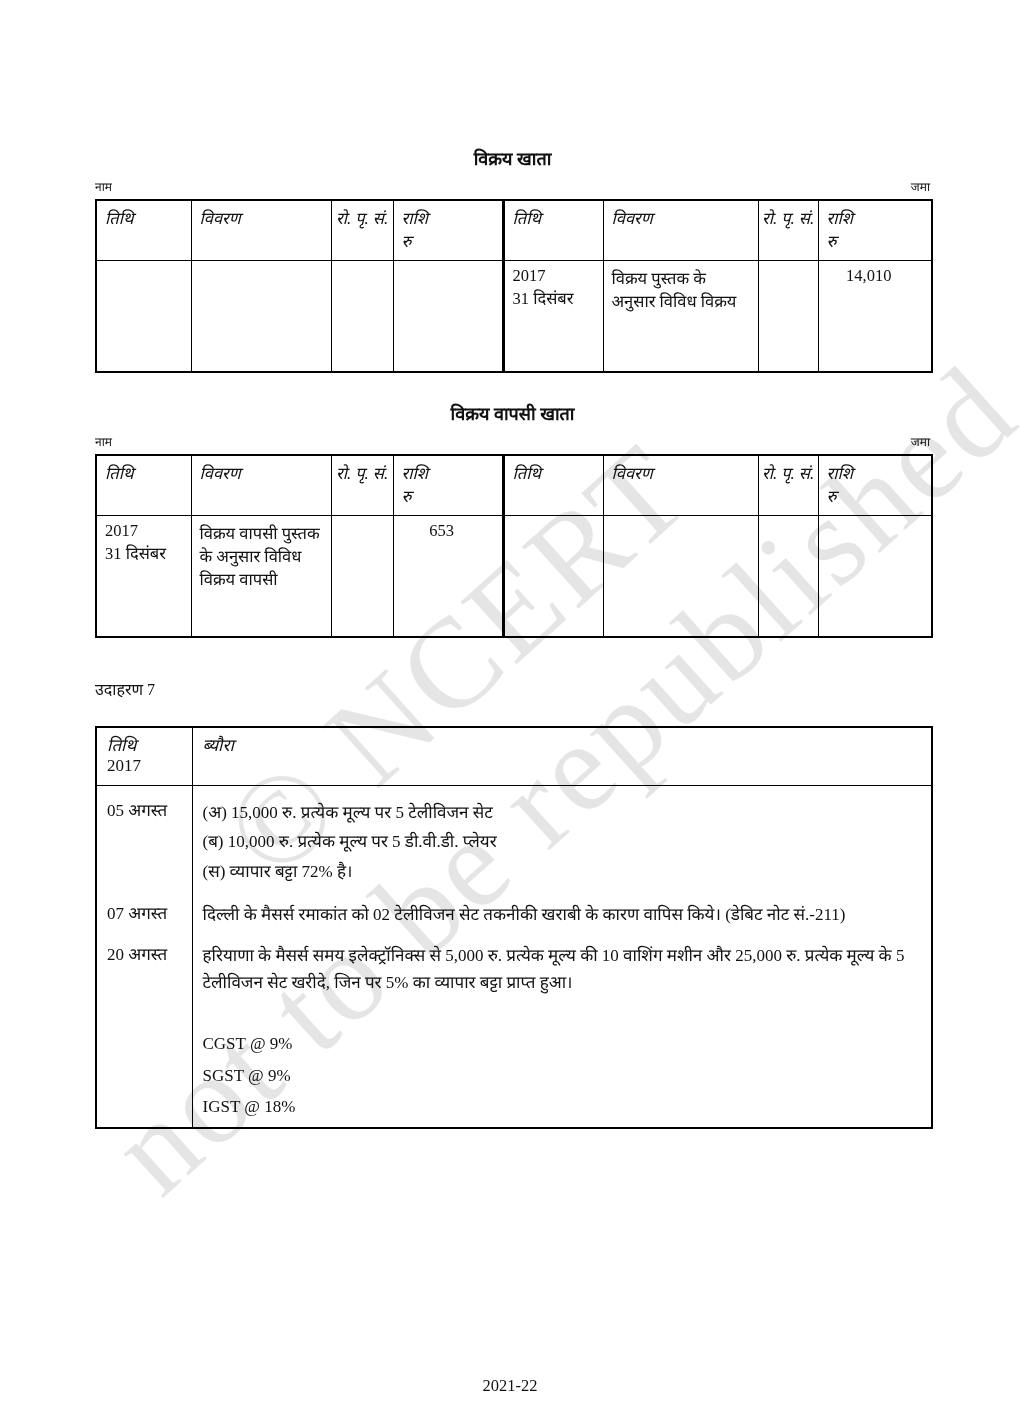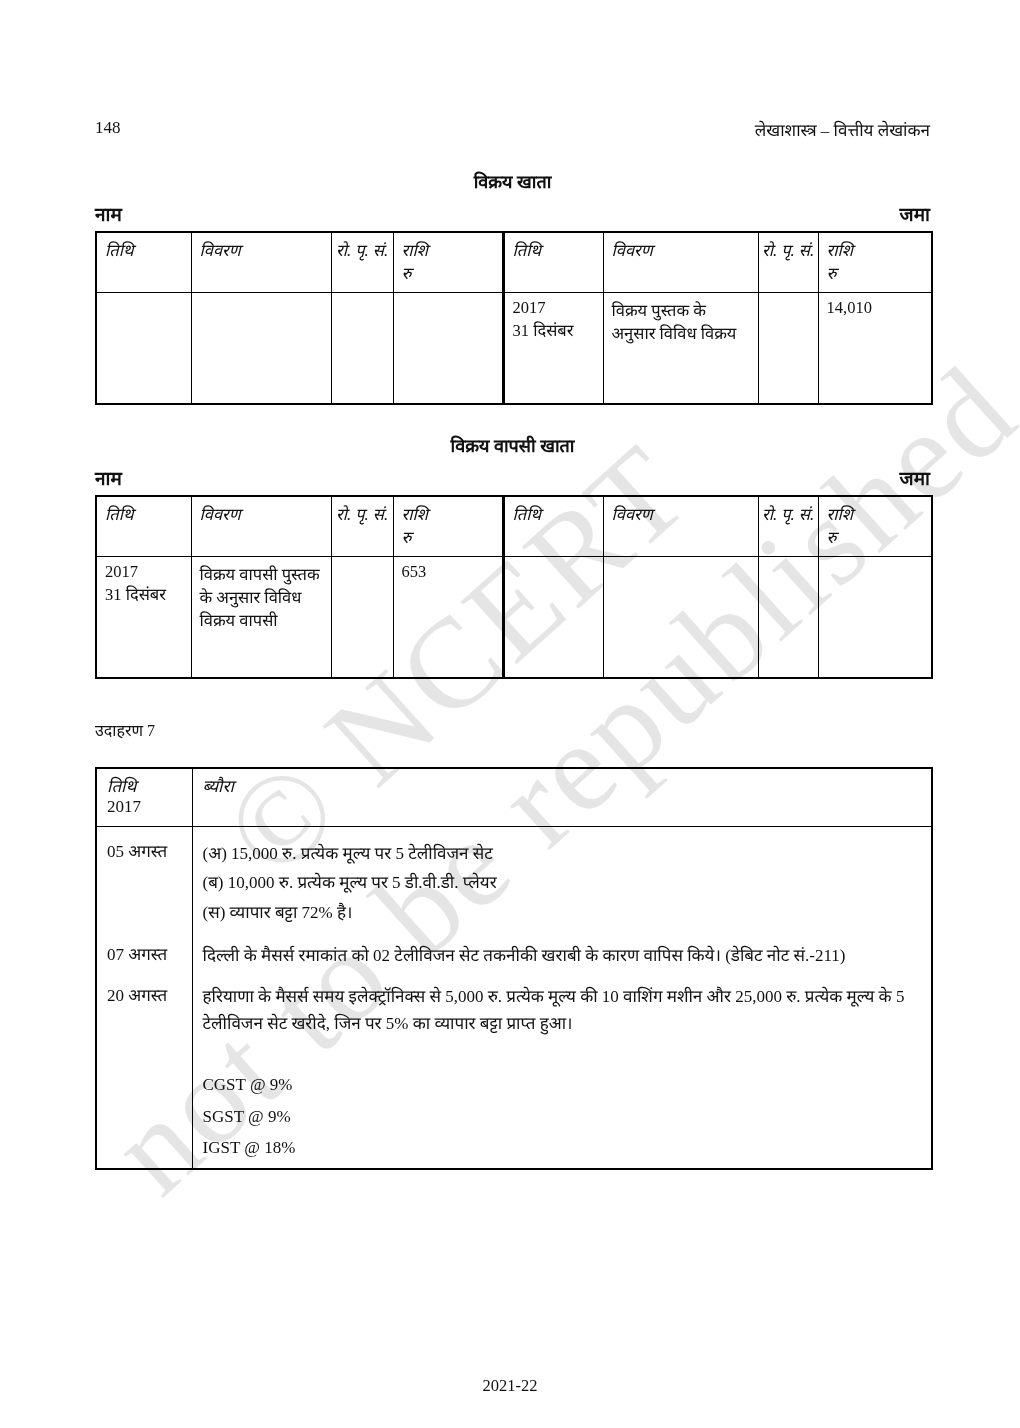--- a/index.html
+++ b/index.html
@@ -32,30 +32,30 @@
   .watermark .wm-line { font-size: 128px; white-space: nowrap; letter-spacing: 4px; }
   
   .content {
     position: relative;
     z-index: 1;
     padding: 118px 90px 0 95px;
   }
   .top-header { display: flex; justify-content: space-between; font-size: 17px; }
   .acct-title { text-align: center; font-weight: bold; font-size: 18px; margin-top: 28px; }
   .acct-title.second { }
-  .drcr { display: flex; justify-content: space-between; font-weight: bold; font-size: 19px; margin: 8px 0 4px 0; }
+  .drcr { display: flex; justify-content: space-between; font-weight: normal; font-size: 12px; margin: 8px 0 4px 0; }
   
   table.acct { border-collapse: collapse; table-layout: fixed; width: 836px; font-size: 16.5px; border: 2px solid #000; }
   table.acct th, table.acct td { border: 1px solid #000; padding: 5px 8px; vertical-align: top; font-weight: normal; text-align: left; }
   table.acct th { font-style: italic; height: 60px; }
   table.acct .jfh { text-align: center; padding: 5px 2px; }
   table.acct .amth { text-align: left; }
   table.acct .amth .ru { padding-right: 14px; }
   table.acct .thick { border-left: 3px solid #000; }
-  table.acct .amt { text-align: left; padding-right: 20px; border-radius: 21px; }
+  table.acct .amt { text-align: center; padding-right: 20px; border-radius: 21px; }
   table.acct1 .drow td { height: 112px; }
   table.acct2 .drow td { height: 122px; }
   
   .ex-heading { margin-top: 40px; font-size: 16px; }
   .ex-intro { margin-top: 26px; font-size: 17.5px; }
   table.jrnl { border-collapse: collapse; table-layout: fixed; width: 836px; font-size: 17px; border: 2px solid #000; margin-top: 26px; }
   table.jrnl th { border: 1px solid #000; padding: 5px 10px; text-align: left; vertical-align: top; font-weight: normal; height: 58px; }
   table.jrnl td { border-left: 1px solid #000; border-right: 1px solid #000; border-top: 0; border-bottom: 0; padding: 4px 10px; vertical-align: top; }
   table.jrnl .it { font-style: italic; }
   .jline { line-height: 1.75; }
@@ -73,24 +73,20 @@
 
 <div class="page">
 
   <div class="watermark">
     <div class="wm-line">© NCERT</div>
     <div class="wm-line">not to be republished</div>
   </div>
 
   <div class="content">
 
-    <div class="top-header">
-      <span>148</span>
-      <span>लेखाशास्त्र – वित्तीय लेखांकन</span>
-    </div>
 
     <div class="acct-title">विक्रय खाता</div>
     <div class="drcr">
       <span>नाम</span>
       <span>जमा</span>
     </div>
 
     <table class="acct acct1">
       <colgroup>
         <col style="width:95px">

